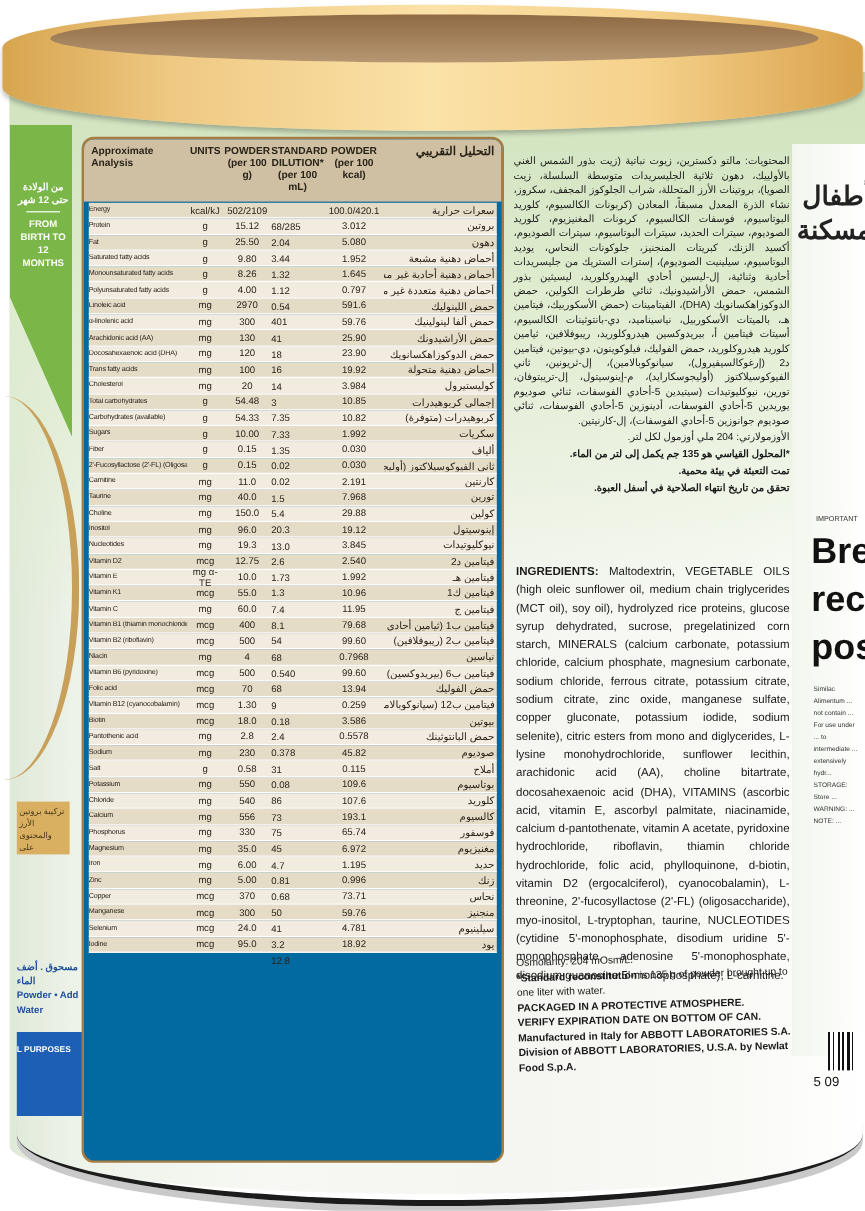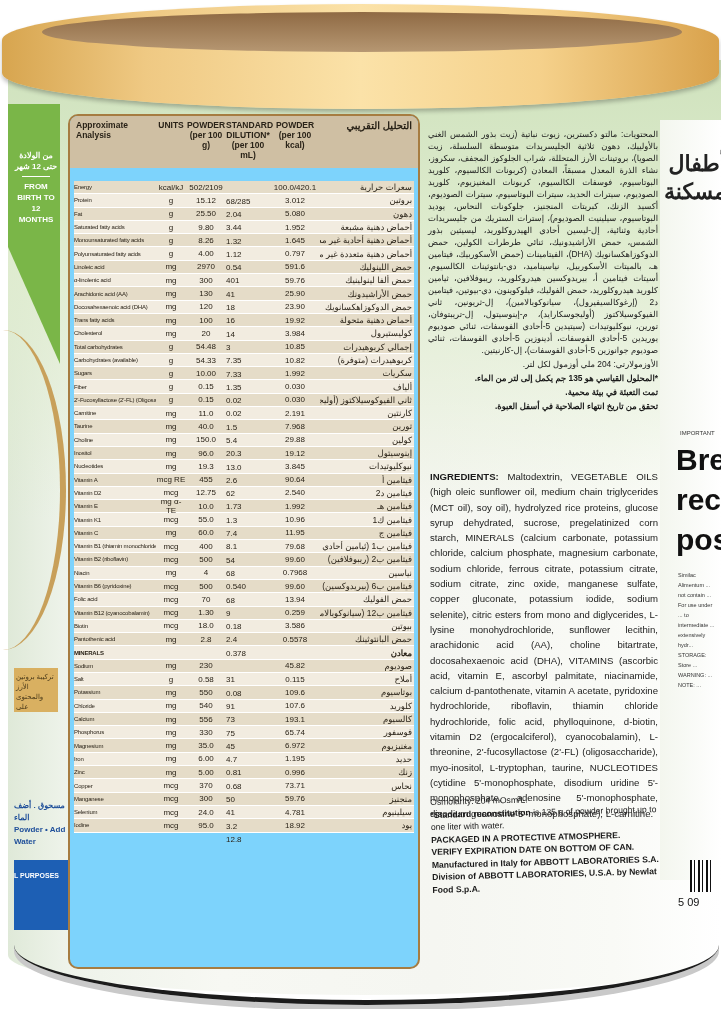--- a/index.html
+++ b/index.html
@@ -18,29 +18,29 @@
     background:linear-gradient(180deg,#8f6a44,#b69772);}
   .left-strip{position:absolute;left:8px;top:104px;width:52px;height:260px;background:#7ab648;
     clip-path:polygon(0 0,100% 0,100% 100%,0 55%);}
   .age-label{position:absolute;left:14px;top:150px;width:44px;color:#fff;font-size:8px;text-align:center;line-height:11px;font-weight:bold;}
   .age-label hr{border:0;border-top:1px solid #fff;margin:4px 8px;}
   .gold-arc{position:absolute;left:-60px;top:330px;width:120px;height:320px;border-right:6px solid #c8a05a;border-radius:50%;}
   .gold-tag{position:absolute;left:14px;top:668px;width:44px;height:44px;background:#d9b061;font-size:7px;color:#4a3a1a;padding:4px 2px;box-sizing:border-box;line-height:10px;}
   .powder-label{position:absolute;left:14px;top:800px;width:55px;font-size:8px;color:#1f4f9a;line-height:12px;font-weight:bold;}
   .blue-tag{position:absolute;left:14px;top:860px;width:56px;height:70px;background:#1d5fb4;color:#fff;font-size:7px;font-weight:bold;padding-top:12px;box-sizing:border-box;}
   .panel{position:absolute;left:68px;top:114px;width:352px;height:855px;border:2px solid #a67c41;border-radius:10px;
-    background:#7dd3fc;box-sizing:border-box;overflow:hidden;}
+    background:#0369a1;box-sizing:border-box;overflow:hidden;}
   .thead{display:flex;background:#cfbfa3;height:52px;font-size:8.5px;font-weight:bold;color:#2a2318;padding:4px 6px 0 6px;box-sizing:border-box;}
   .thead .c0{width:80px;}
   .thead .c1{width:30px;text-align:center;}
   .thead .c2{width:40px;text-align:center;}
   .thead .c3{width:44px;text-align:center;}
   .thead .c4{width:50px;text-align:center;}
   .thead .c5{flex:1;text-align:right;font-size:10px;}
-  .rows{padding:13px 4px;border-radius:32px;}
+  .rows{padding:1px 4px;border-radius:32px;}
   .row{display:flex;height:12.3px;font-size:8px;color:#2a2318;align-items:center;border-bottom:1px solid #ffffff;}
   .row:nth-child(odd){background:#e5dcc8;}
   .row:nth-child(even){background:#f2ece0;}
   .row .c0{width:82px;font-size:6px;white-space:nowrap;overflow:hidden;letter-spacing:-.2px;}
   .row .c1{width:30px;text-align:center;}
   .row .c2{width:40px;text-align:center;}
   .row .c3{width:44px;text-align:left;margin-top:28px;}
   .row .c4{width:50px;text-align:center;}
   .row .c5{flex:1;text-align:right;direction:rtl;font-size:8.5px;padding-right:2px;white-space:nowrap;overflow:hidden;}
   .row.section .c0,.row.section .c5{font-weight:bold;}
@@ -263,28 +263,20 @@
       </div>
       <div class="row">
         <div class="c0">Nucleotides</div>
         <div class="c1">mg</div>
         <div class="c2">19.3</div>
         <div class="c3">2.6</div>
         <div class="c4">3.845</div>
         <div class="c5">نيوكليوتيدات</div>
       </div>
       <div class="row">
-        <div class="c0">Vitamin A</div>
-        <div class="c1">mcg RE</div>
-        <div class="c2">455</div>
-        <div class="c3">62</div>
-        <div class="c4">90.64</div>
-        <div class="c5">فيتامين أ</div>
-      </div>
-      <div class="row">
         <div class="c0">Vitamin D2</div>
         <div class="c1">mcg</div>
         <div class="c2">12.75</div>
         <div class="c3">1.73</div>
         <div class="c4">2.540</div>
         <div class="c5">فيتامين د2</div>
       </div>
       <div class="row">
         <div class="c0">Vitamin E</div>
         <div class="c1">mg α-TE</div>
@@ -366,49 +358,41 @@
         <div class="c5">بيوتين</div>
       </div>
       <div class="row">
         <div class="c0">Pantothenic acid</div>
         <div class="c1">mg</div>
         <div class="c2">2.8</div>
         <div class="c3">0.378</div>
         <div class="c4">0.5578</div>
         <div class="c5">حمض البانتوثينك</div>
       </div>
-      <div class="row section">
-        <div class="c0">MINERALS</div>
-        <div class="c1"></div>
-        <div class="c2"></div>
-        <div class="c3"></div>
-        <div class="c4"></div>
-        <div class="c5">معادن</div>
-      </div>
       <div class="row">
         <div class="c0">Sodium</div>
         <div class="c1">mg</div>
         <div class="c2">230</div>
         <div class="c3">31</div>
         <div class="c4">45.82</div>
         <div class="c5">صوديوم</div>
       </div>
       <div class="row">
         <div class="c0">Salt</div>
         <div class="c1">g</div>
         <div class="c2">0.58</div>
         <div class="c3">0.08</div>
         <div class="c4">0.115</div>
         <div class="c5">أملاح</div>
       </div>
       <div class="row">
         <div class="c0">Potassium</div>
         <div class="c1">mg</div>
         <div class="c2">550</div>
-        <div class="c3">91</div>
+        <div class="c3">86</div>
         <div class="c4">109.6</div>
         <div class="c5">بوتاسيوم</div>
       </div>
       <div class="row">
         <div class="c0">Chloride</div>
         <div class="c1">mg</div>
         <div class="c2">540</div>
         <div class="c3">73</div>
         <div class="c4">107.6</div>
         <div class="c5">كلوريد</div>

